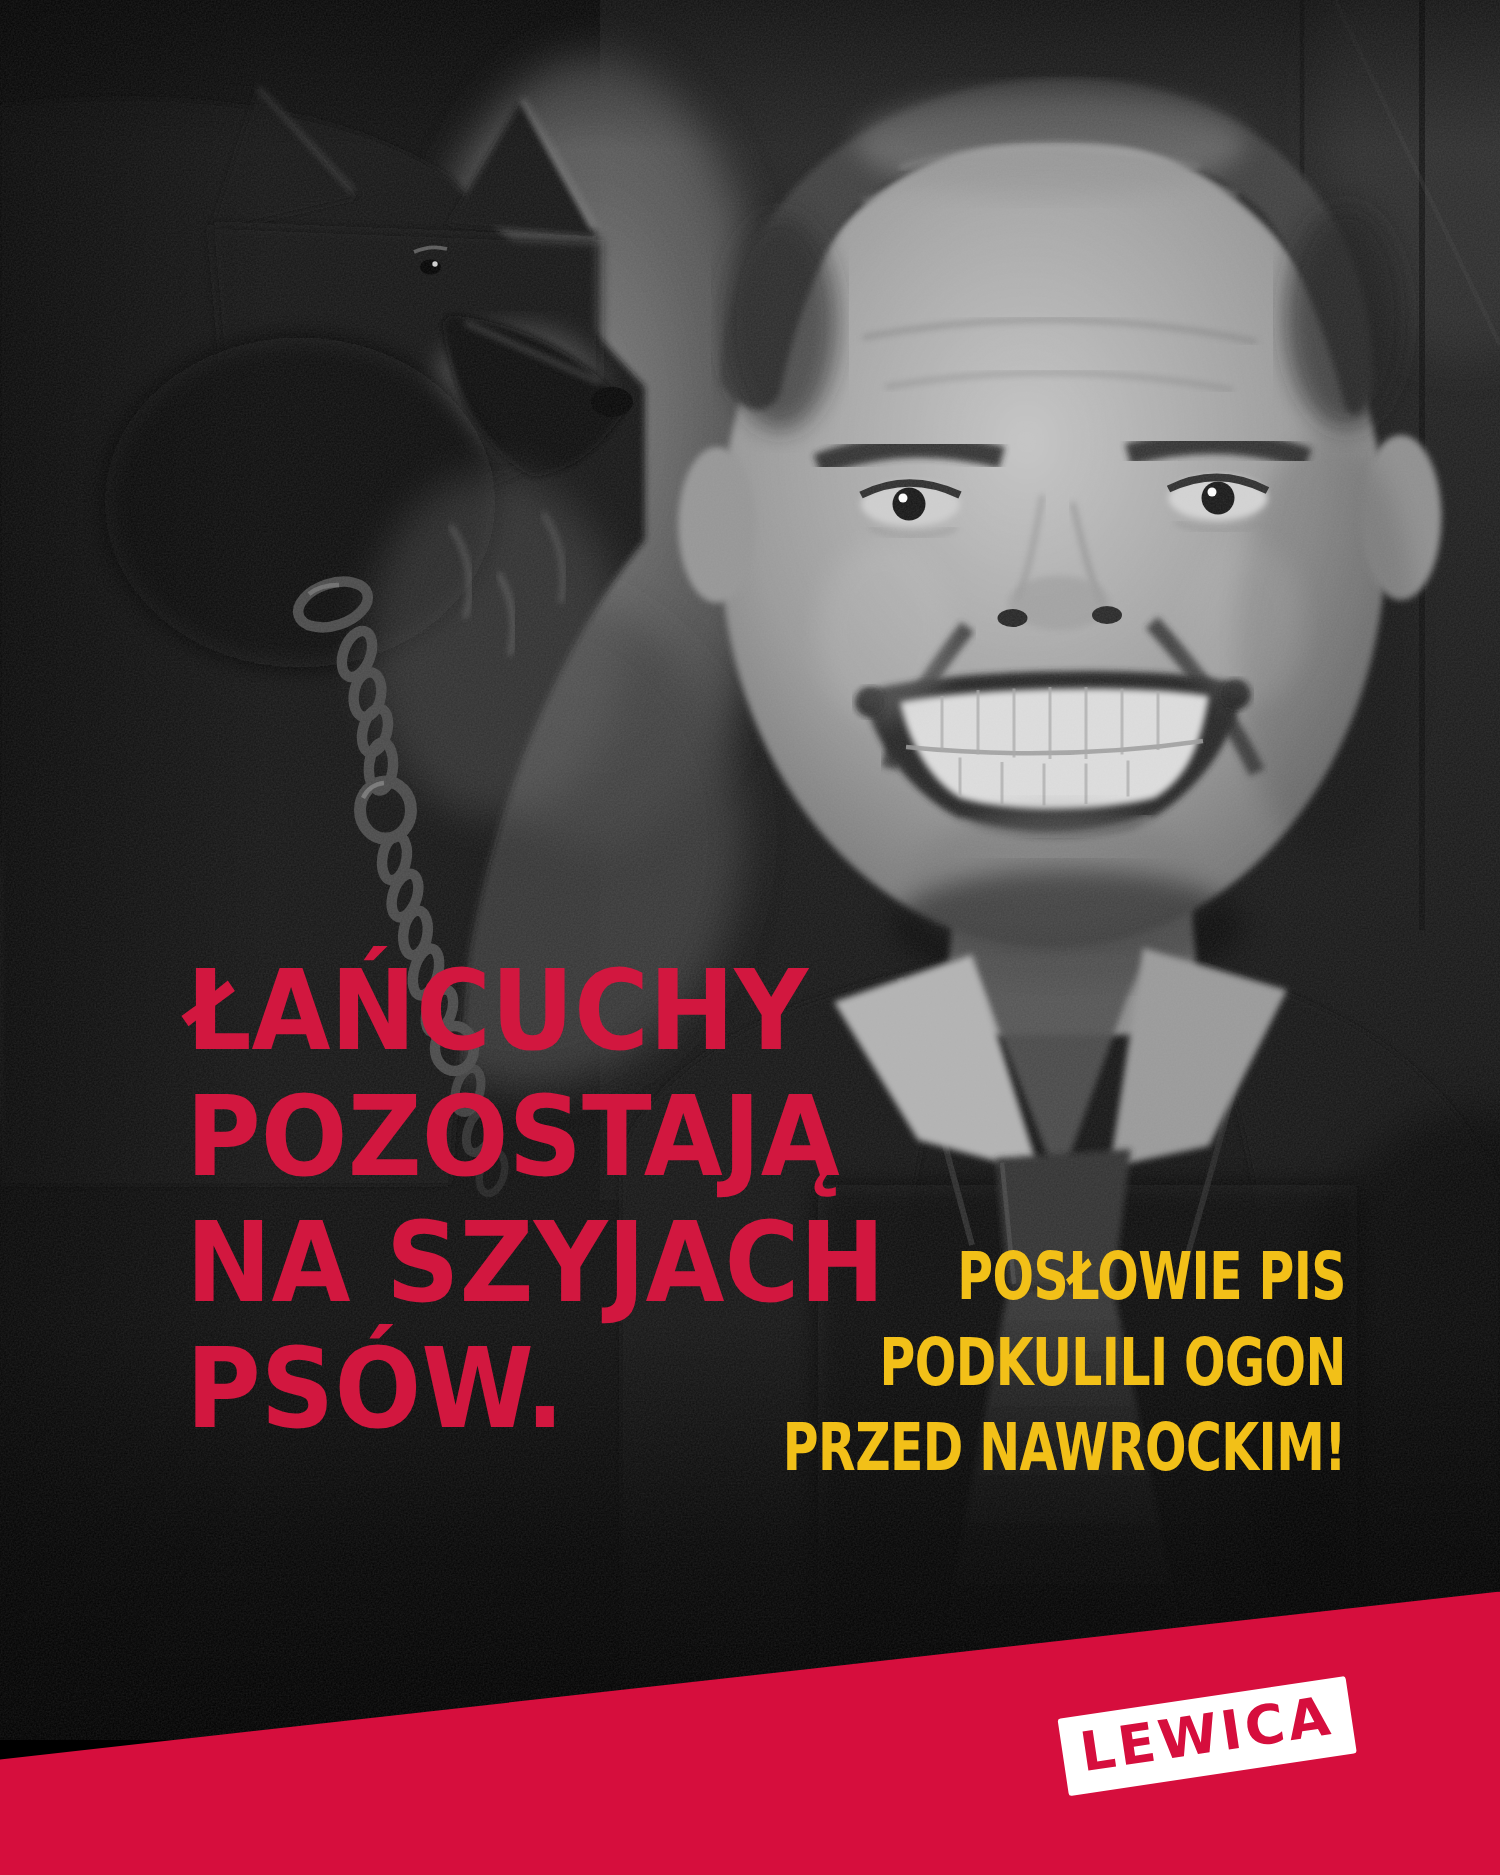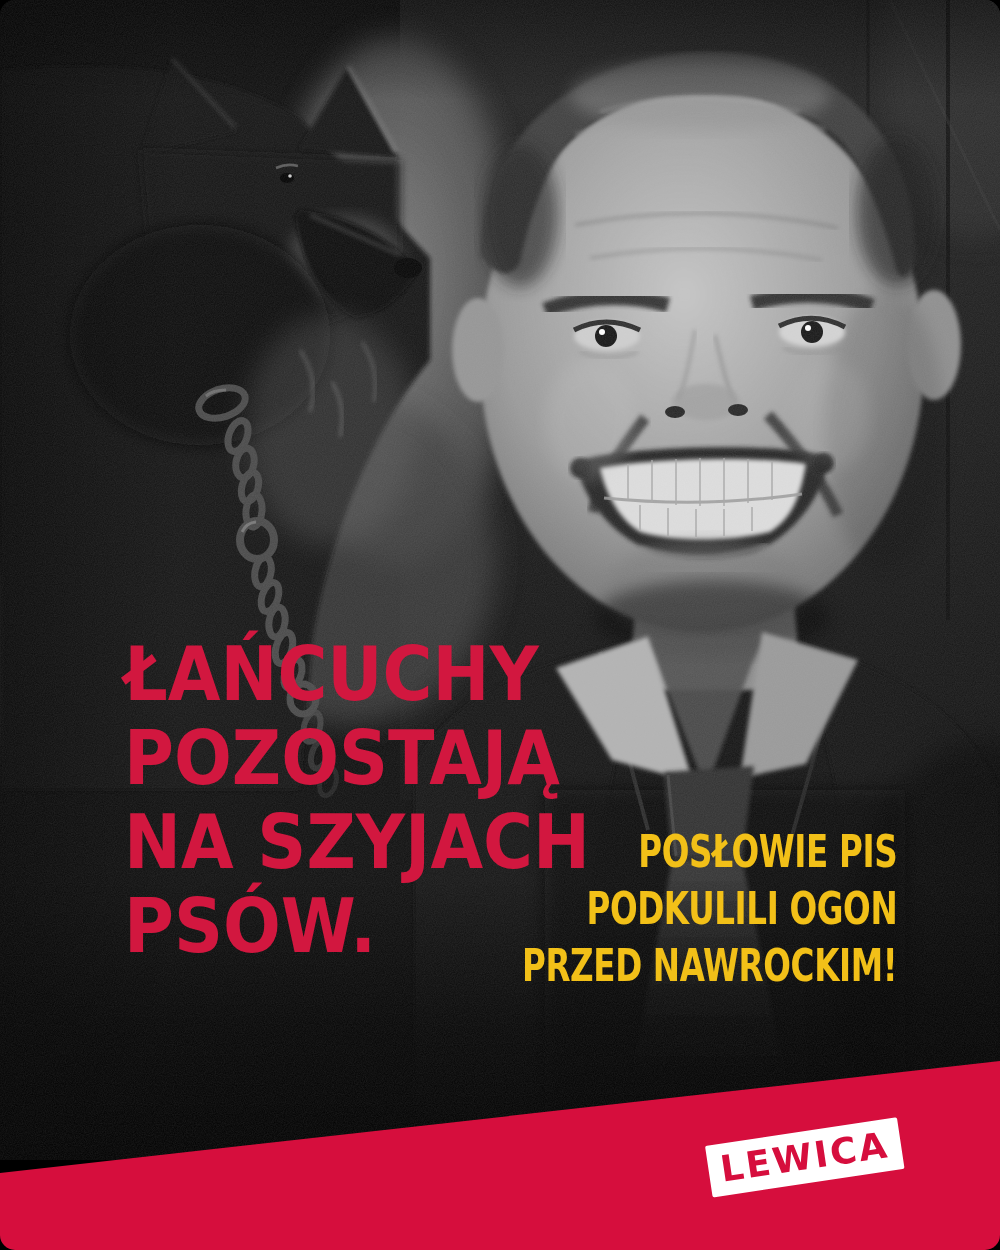--- a/index.html
+++ b/index.html
@@ -1,18 +1,18 @@
 <!DOCTYPE html>
 <html><head>
 <meta charset="utf-8">
 <style>
   html,body { margin:0; padding:0; background:#000; }
   .poster {
     position:relative; width:1000px; height:1250px; overflow:hidden;
-    background:#0b0b0b; font-family:"DejaVu Sans", sans-serif;border-radius:15px;
+    background:#0b0b0b; font-family:"DejaVu Sans", sans-serif;
   }
   .photo { position:absolute; left:0; top:0; width:1000px; height:1250px; }
   .headline {
     position:absolute; left:124px; top:632px;
     font-size:74px; font-weight:bold; letter-spacing:0;
     line-height:84px; white-space:nowrap;
     transform:scaleX(0.92); transform-origin:left top;
   }
   .headline .hl-line { height:84px; }
   .subheadline {

